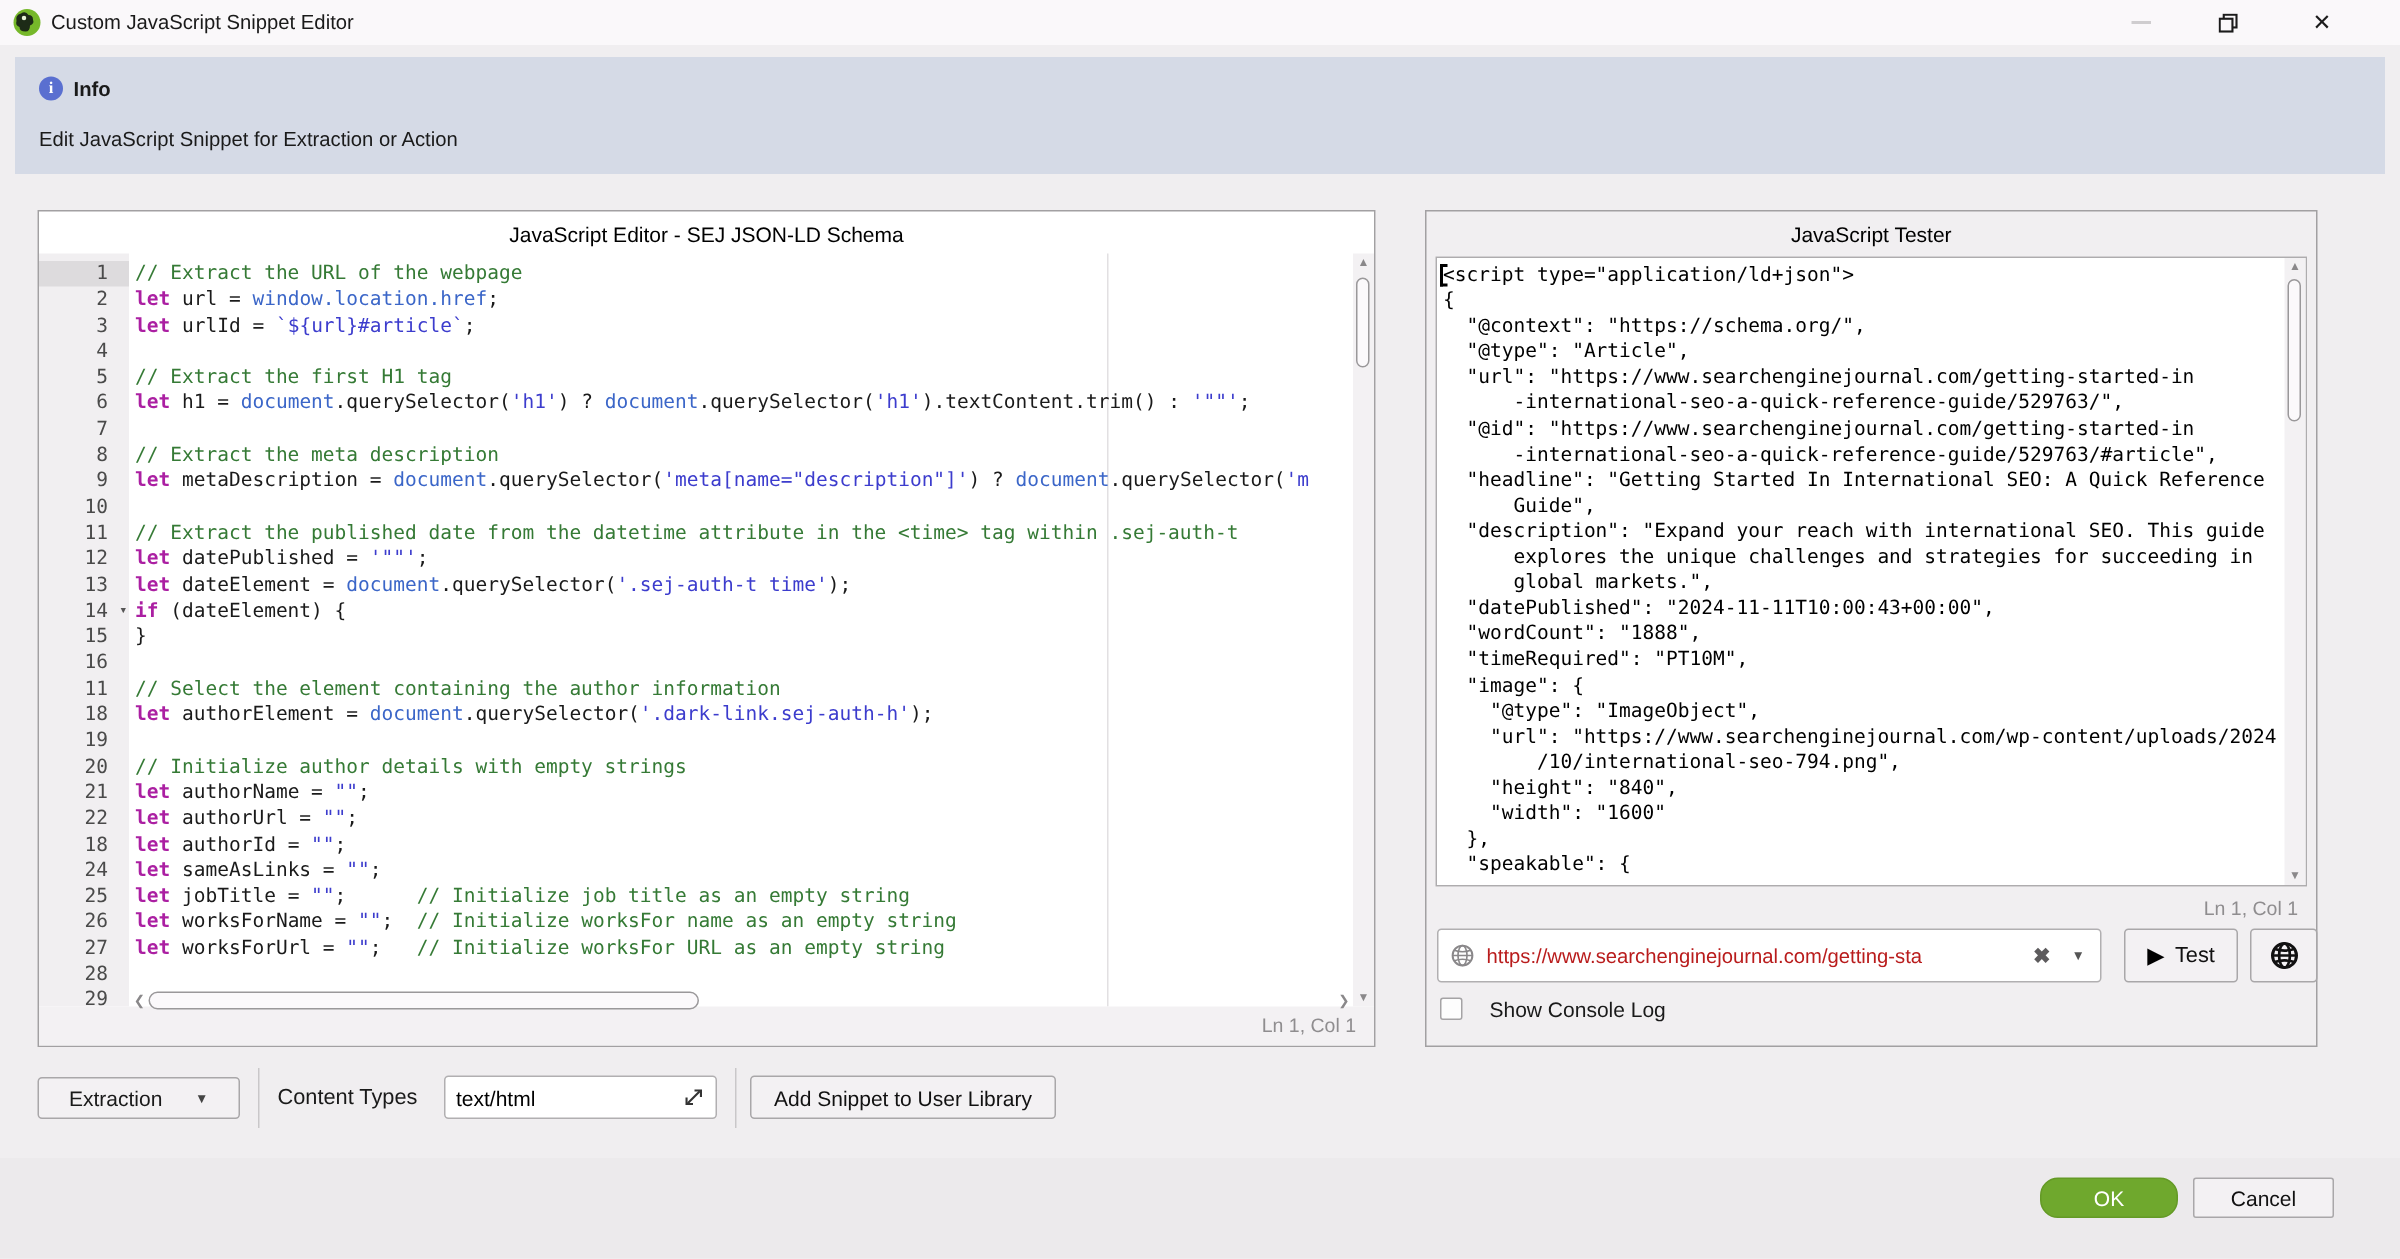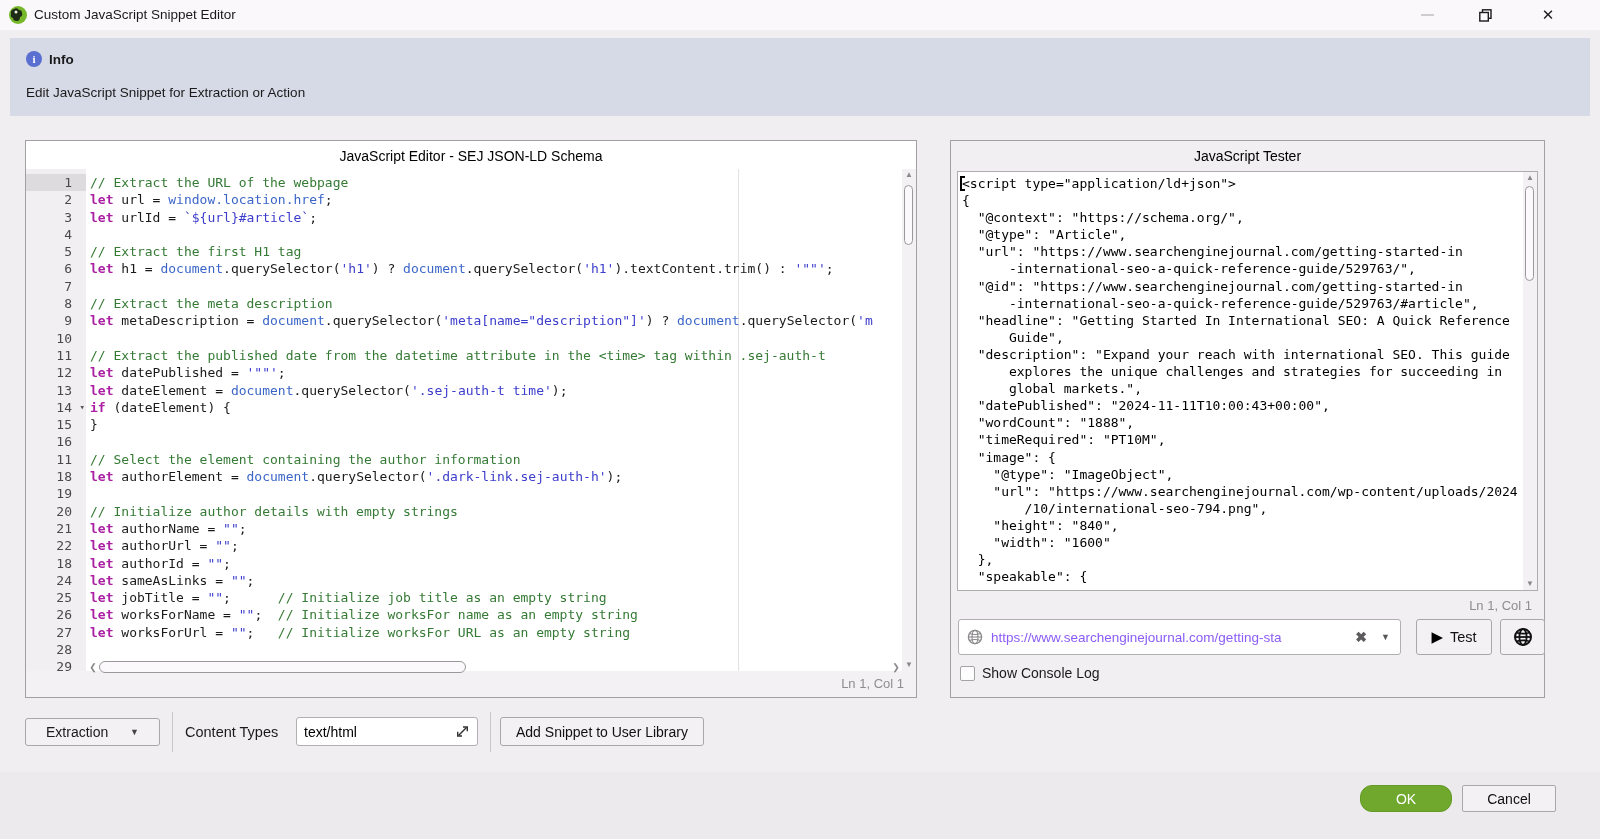--- a/index.html
+++ b/index.html
@@ -69,30 +69,30 @@
   .tester-pre { position:absolute; left:4px; top:3px; right:16px; bottom:0; overflow:hidden;
                 font-family:"DejaVu Sans Mono", monospace; font-size:13px; line-height:17.1px; white-space:pre; color:#000; }
   .tester-vscroll { position:absolute; right:0; top:0; bottom:0; width:14px; background:#f3f1f3; }
   .tester-caret { position:absolute; left:2px; top:4px; width:5px; height:15px;
                   border-left:2px solid #000; border-top:2px solid #000; border-bottom:2px solid #000; }
   .tester-status { top:457px; }
 
   .url-row { position:absolute; left:7px; top:478px; right:8px; height:36px; }
   .url-input-box { position:absolute; left:0; top:0; width:443px; height:36px; background:#fff; border:1px solid #b1afb1;
                    border-radius:3px; display:flex; align-items:center; padding:0 8px; gap:8px; }
-  .url-text { flex:1; border:none; outline:none; font-size:13.5px; color:#8b5cf6; font-family:"Liberation Sans",sans-serif;
+  .url-text { flex:1; border:none; outline:none; font-size:13.5px; color:#b91c1c; font-family:"Liberation Sans",sans-serif;
               background:transparent; min-width:0; }
   .clear-x { font-size:14px; font-weight:bold; color:#5d5b5d; }
   .dd-caret { font-size:9px; color:#555; padding:0 2px 0 6px; }
   .test-btn { position:absolute; left:458px; top:0; width:76px; height:36px; background:#f3f1f3; border:1px solid #a9a7a9;
               border-radius:3px; display:flex; align-items:center; justify-content:center; gap:7px; font-size:14.5px; color:#111; }
   .test-play { font-size:15px; color:#000; }
   .globe-btn { position:absolute; left:542px; top:0; width:45px; height:36px; background:#f3f1f3; border:1px solid #a9a7a9;
                border-radius:3px; display:flex; align-items:center; justify-content:center; }
-  .console-row { position:absolute; left:9px; top:524px; display:flex; align-items:flex-end; gap:7px; }
+  .console-row { position:absolute; left:9px; top:524px; display:flex; align-items:flex-start; gap:18px; }
   .checkbox { width:15px; height:15px; background:#fdfdfd; border:1px solid #a5a3a5; border-radius:2px; }
   .console-label { font-size:14px; color:#1a1a1a; }
 
   
   .type-select { position:absolute; left:25px; top:718px; width:135px; height:28px; background:#f3f1f3; border:1px solid #a9a7a9;
                  border-radius:3px; display:flex; align-items:center; padding:0 20px; font-size:14px; }
   .type-select .sel-caret { margin-left:auto; font-size:9px; color:#444; }
   .vdiv { position:absolute; top:712px; width:1px; height:40px; background:#c9c7c9; }
   .vdiv.d1 { left:172px; } .vdiv.d2 { left:490px; }
   .ct-label { position:absolute; left:185px; top:724px; font-size:14.5px; }

